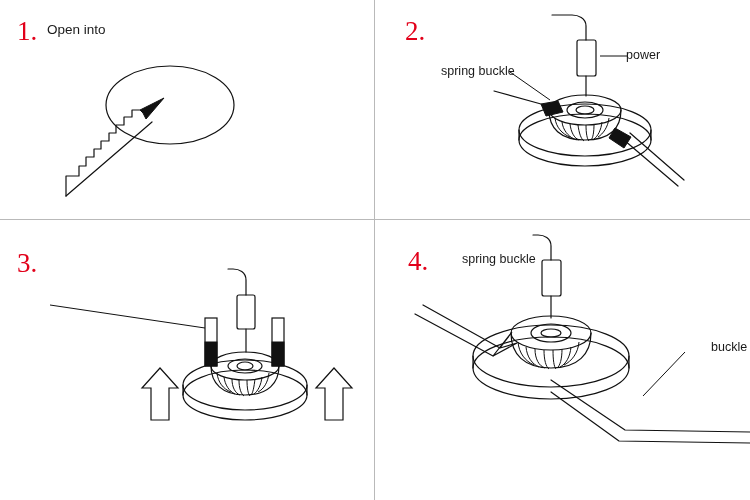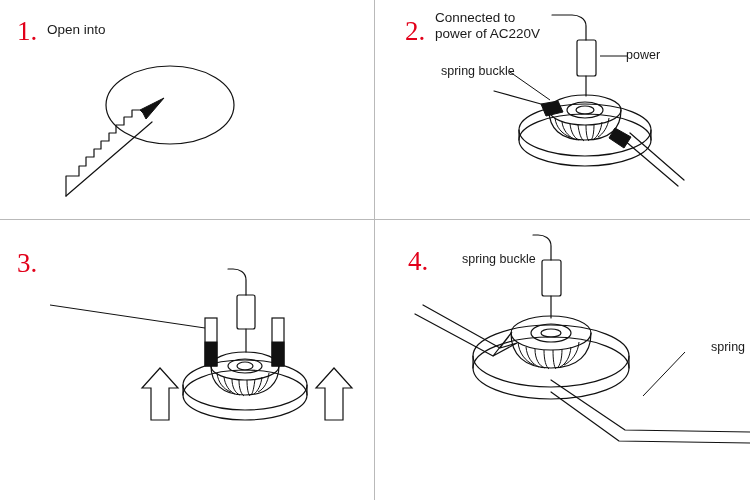--- a/index.html
+++ b/index.html
@@ -106,22 +106,20 @@
       <g>
         <path class="ln" d="M66,196 L66,176 L79,176 L79,166 L86,166 L86,157 L94,157 L94,149 L101,149 L101,141 L109,141 L109,133 L116,133 L116,125 L124,125 L124,117 L132,117 L132,110 L140,110"></path>
         <path class="ln" d="M66,196 L152,122"></path>
         <path class="fill-black" d="M140,110 L164,98 L146,119 L143,113 Z"></path>
       </g>
     </svg>
   </div>
 
   <div class="panel" style="left:374px;top:0;width:376px;height:219px;">
     <div class="step-num" style="left:31px;top:18px;">2.</div>
-    <div class="caption" style="left:61px;top:10px;">Connected to
-power of AC220V</div>
     <div class="label" style="left:232px;top:48px;">power</div>
     <div class="label" style="left:47px;top:64px;">spring buckle</div>
 
     <svg width="376" height="219" viewBox="0 0 376 219">
 
       <ellipse cx="211" cy="140" rx="66" ry="26" class="ln"></ellipse>
       <ellipse cx="211" cy="130" rx="66" ry="26" class="ln"></ellipse>
       <path class="ln" d="M145,130 L145,140 M277,130 L277,140"></path>
 
       <ellipse cx="211" cy="110" rx="36" ry="15" class="ln"></ellipse>
@@ -198,21 +196,21 @@
       <path class="ln-thin" d="M50,85 L205,108"></path>
 
       <path class="fill-white" d="M160,148 L178,168 L169,168 L169,200 L151,200 L151,168 L142,168 Z"></path>
       <path class="fill-white" d="M334,148 L352,168 L343,168 L343,200 L325,200 L325,168 L316,168 Z"></path>
     </svg>
   </div>
 
   <div class="panel" style="left:375px;top:220px;width:375px;height:280px;">
     <div class="step-num" style="left:33px;top:28px;">4.</div>
     <div class="label" style="left:67px;top:32px;">spring buckle</div>
-    <div class="label" style="left:316px;top:120px;">spring</div>
+    <div class="label" style="left:316px;top:120px;">buckle</div>
 
     <svg width="375" height="280" viewBox="0 0 375 280">
 
       <ellipse cx="176" cy="148" rx="78" ry="31" class="ln"></ellipse>
       <ellipse cx="176" cy="136" rx="78" ry="31" class="ln"></ellipse>
       <path class="ln" d="M98,136 L98,148 M254,136 L254,148"></path>
 
       <ellipse cx="176" cy="113" rx="40" ry="17" class="ln"></ellipse>
       <path class="ln" d="M136,113 C136,134 149,148 176,148 C203,148 216,134 216,113"></path>
       <g class="ln-thin">

